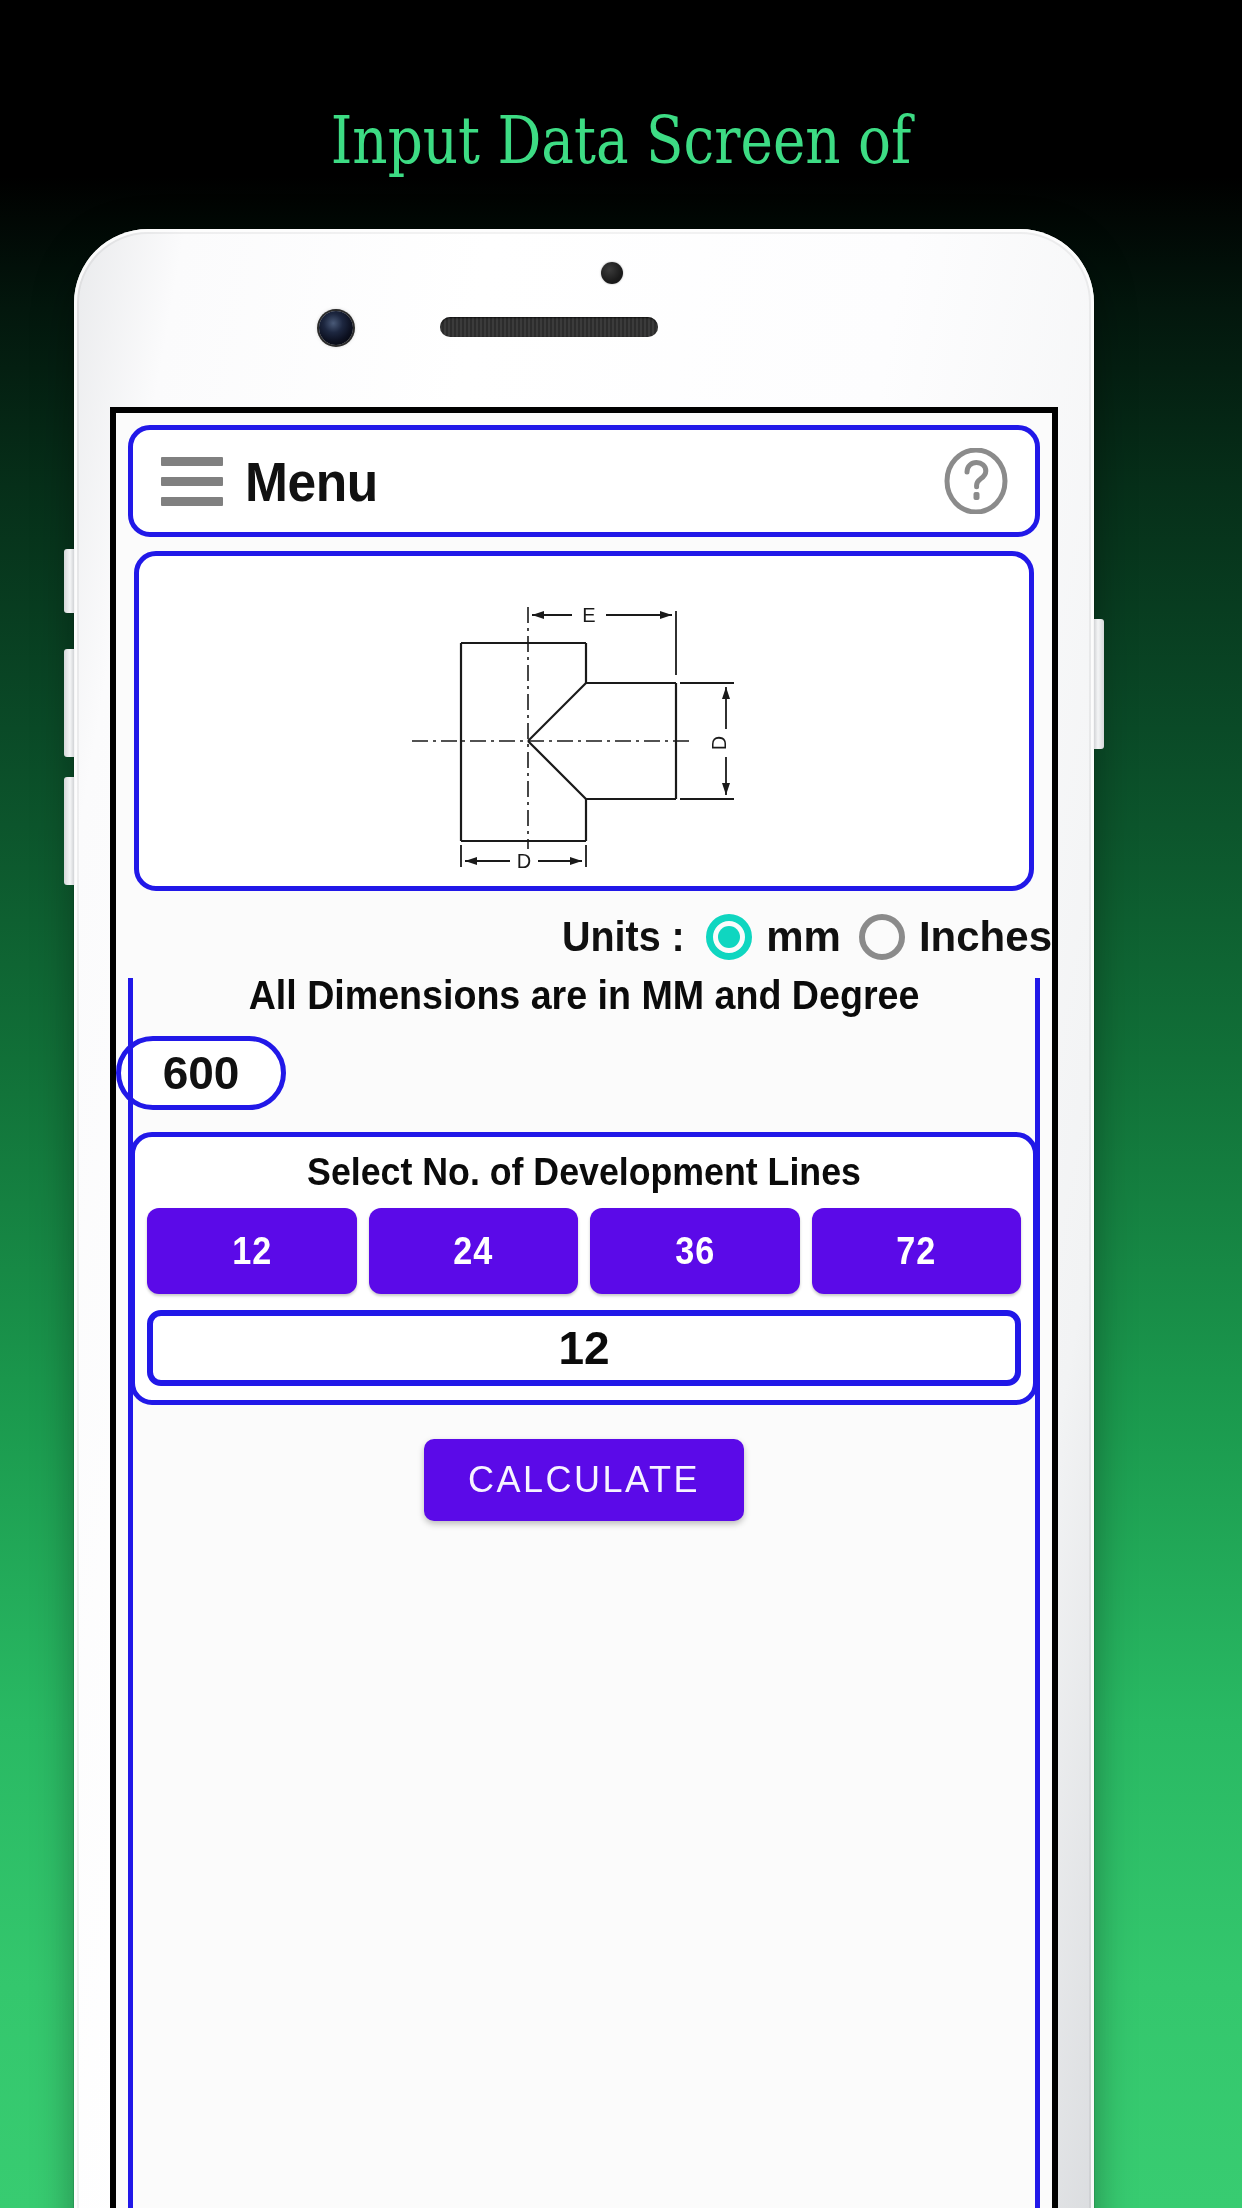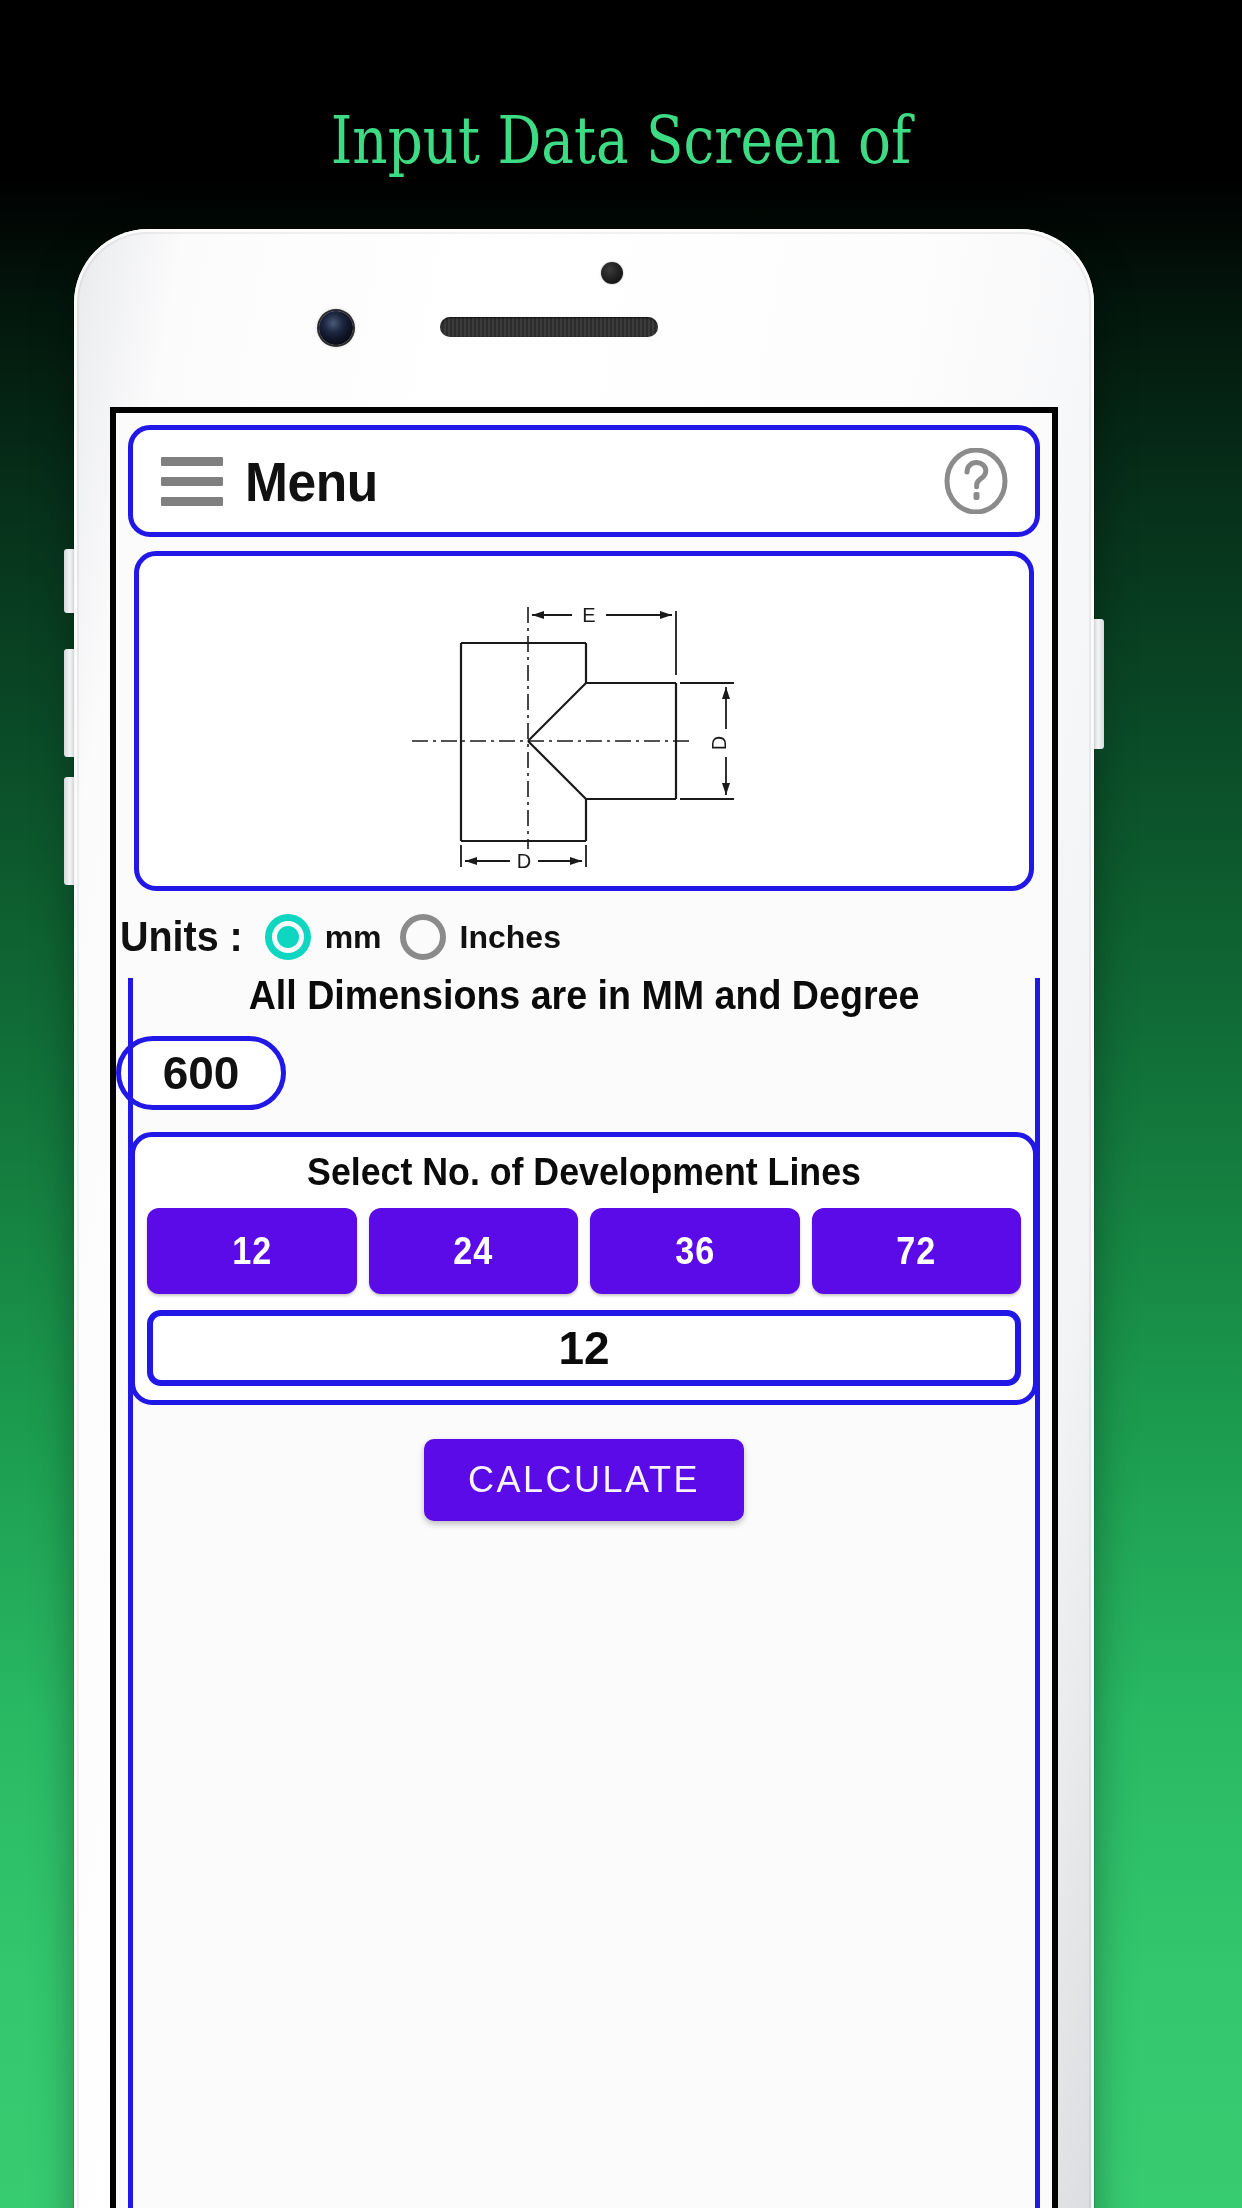--- a/index.html
+++ b/index.html
@@ -164,34 +164,34 @@
     border-radius:22px;
     height:340px;
     background:#fff;
     display:flex; align-items:center; justify-content:center;
   }
   #diagram-frame svg{ display:block; }
 
   
   #units-row{
     margin-top:22px;
-    display:flex; align-items:center; justify-content:flex-start;
+    display:flex; align-items:center; justify-content:flex-end;
     gap:0;
     font-size:42px; font-weight:bold; color:#111;
   }
   #units-label{ transform:scaleX(0.94); }
   .radio{
     width:46px; height:46px; border-radius:50%;
     display:inline-flex; align-items:center; justify-content:center;
     margin:0 14px 0 18px; flex:none;
   }
   .radio.on{ border:7px solid #0fd6c0; }
   .radio.on i{ width:22px; height:22px; border-radius:50%; background:#0fd6c0; display:block; }
   .radio.off{ border:6px solid #8b8b8b; }
-  .runit{ font-size:32px; font-weight:bold; }
+  .runit{ font-size:42px; font-weight:bold; }
 
   #dims-note{
     margin-top:12px;
     text-align:center;
     font-size:40px; font-weight:bold; color:#0b0b0b;
     transform:scaleX(0.94);
   }
 
   
   #inputs-row{

